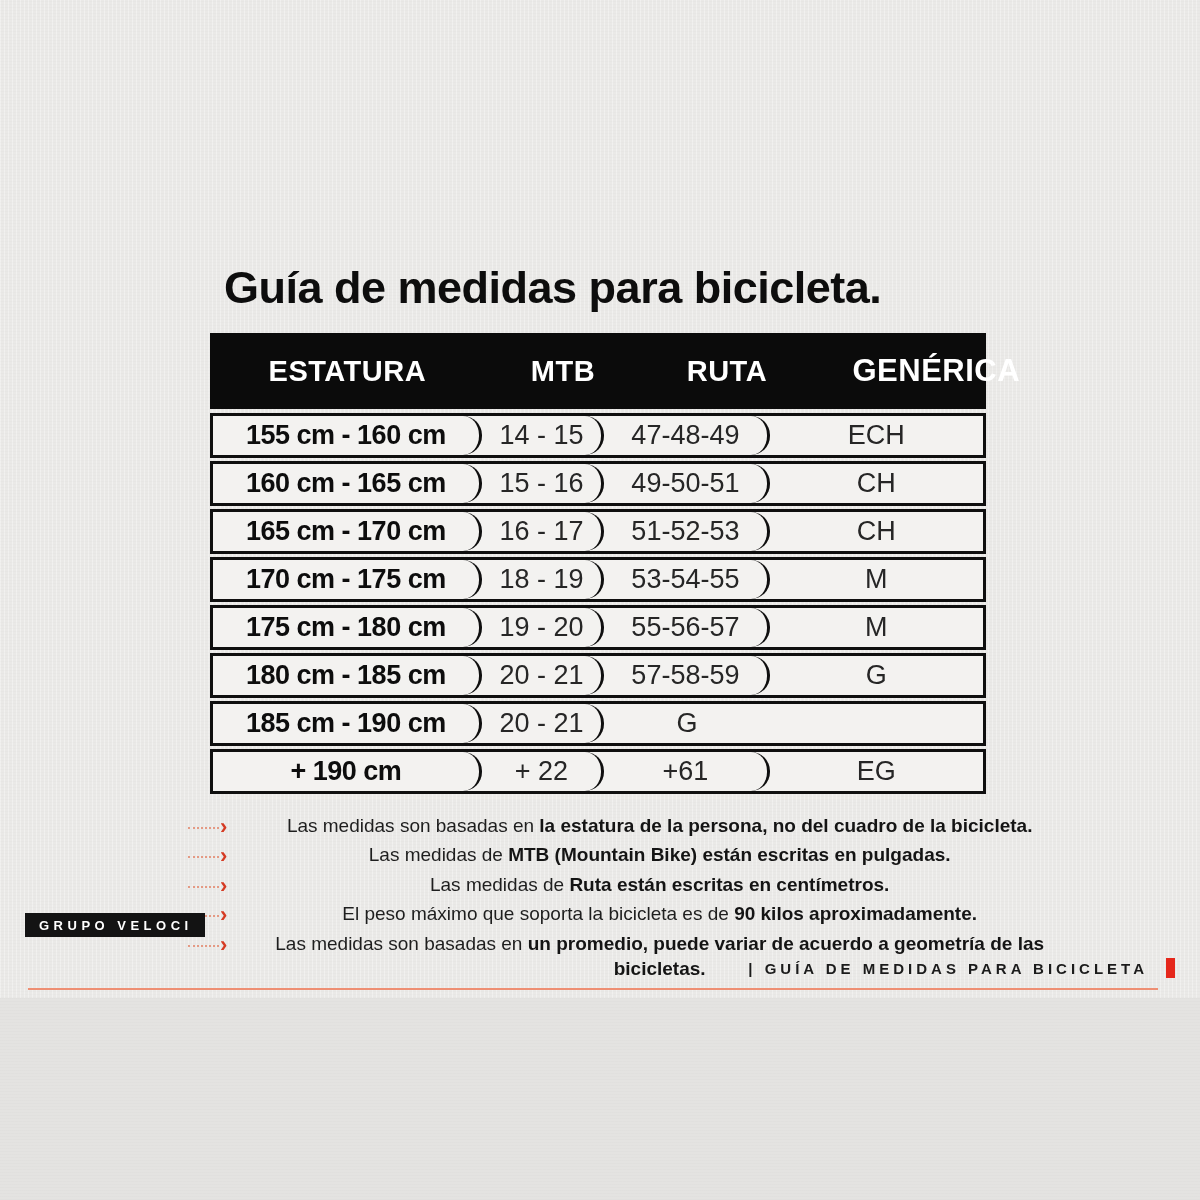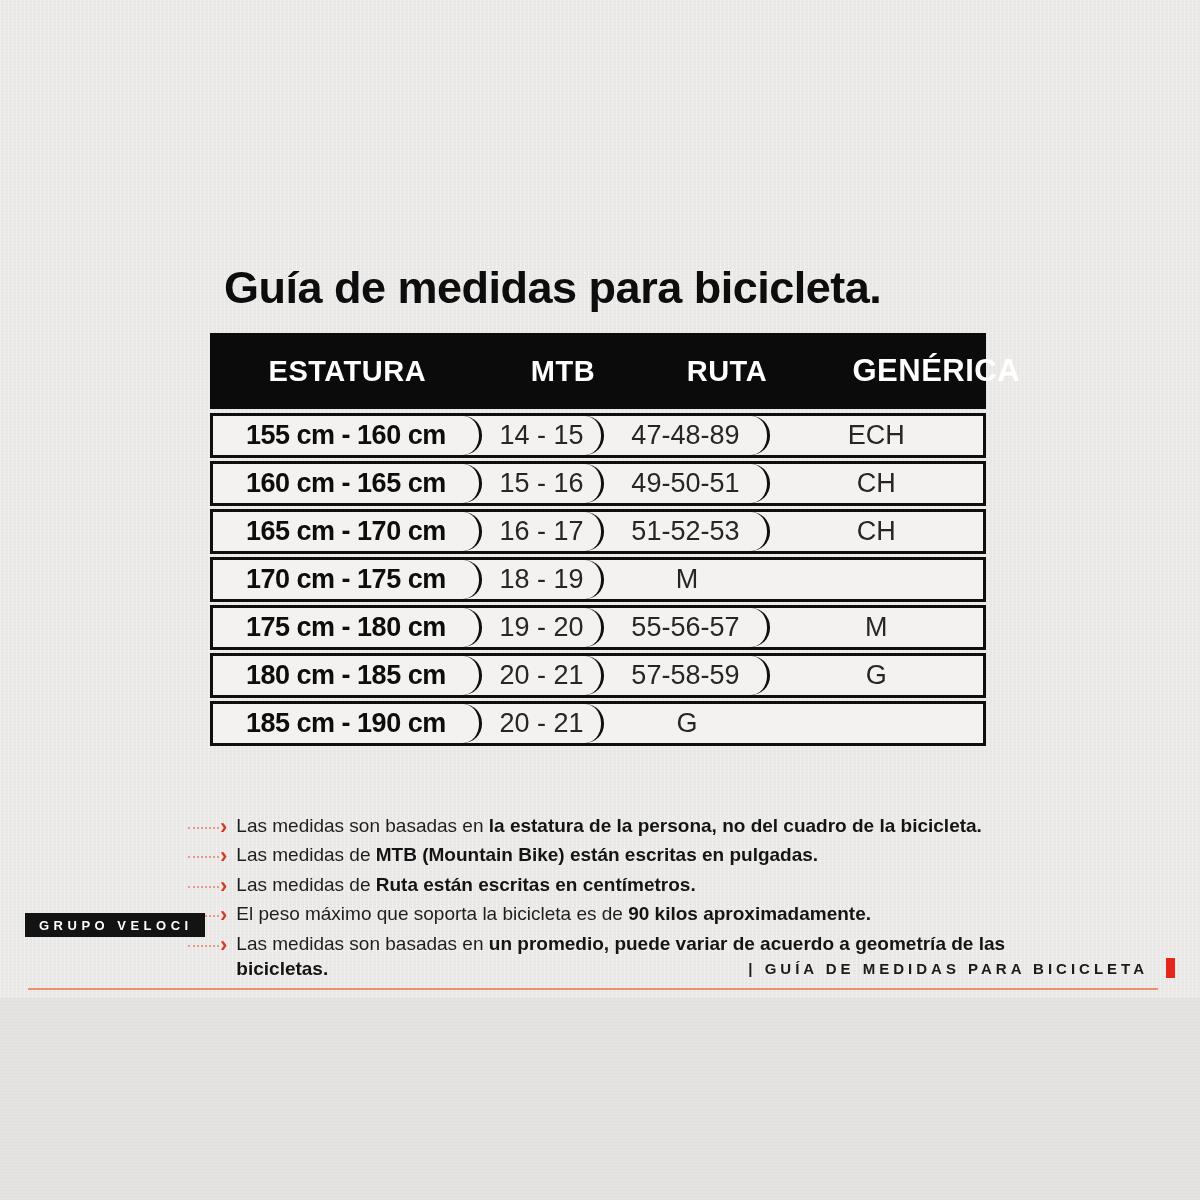--- a/index.html
+++ b/index.html
@@ -116,21 +116,21 @@
     border-top: 2px dotted #e49a84;
     margin-top: 2px;
   }
   .note .chev {
     color: #d53a23;
     font-size: 22px;
     font-weight: 700;
     line-height: 1;
     margin-left: 1px;
   }
-  .note p { flex: 1 1 auto; }
+  .note p { flex: 1 1 auto; text-align: center; }
   .note strong { font-weight: 700; color: #141414; }
 
   
   .brand-badge {
     position: absolute;
     left: 25px; top: 913px;
     background: #131313;
     color: #ffffff;
     font-size: 13px;
     font-weight: 600;
@@ -173,41 +173,42 @@
     <div class="thead grid-cols">
       <div class="th">ESTATURA</div>
       <div class="th">MTB</div>
       <div class="th">RUTA</div>
       <div class="th generica">GENÉRICA</div>
     </div>
 
     <div class="trow grid-cols">
       <div class="td est">155 cm - 160 cm</div>
       <div class="td">14 - 15</div>
-      <div class="td">47-48-89</div>
+      <div class="td">47-48-49</div>
       <div class="td">ECH</div>
     </div>
 
     <div class="trow grid-cols">
       <div class="td est">160 cm - 165 cm</div>
       <div class="td">15 - 16</div>
       <div class="td">49-50-51</div>
       <div class="td">CH</div>
     </div>
 
     <div class="trow grid-cols">
       <div class="td est">165 cm - 170 cm</div>
       <div class="td">16 - 17</div>
       <div class="td">51-52-53</div>
       <div class="td">CH</div>
     </div>
 
     <div class="trow grid-cols">
       <div class="td est">170 cm - 175 cm</div>
       <div class="td">18 - 19</div>
+      <div class="td">53-54-55</div>
       <div class="td">M</div>
     </div>
 
     <div class="trow grid-cols">
       <div class="td est">175 cm - 180 cm</div>
       <div class="td">19 - 20</div>
       <div class="td">55-56-57</div>
       <div class="td">M</div>
     </div>
 
@@ -217,20 +218,26 @@
       <div class="td">57-58-59</div>
       <div class="td">G</div>
     </div>
 
     <div class="trow grid-cols">
       <div class="td est">185 cm - 190 cm</div>
       <div class="td">20 - 21</div>
       <div class="td">G</div>
     </div>
 
+    <div class="trow grid-cols">
+      <div class="td est">+ 190 cm</div>
+      <div class="td">+ 22</div>
+      <div class="td">+61</div>
+      <div class="td">EG</div>
+    </div>
 
   </div>
 
   <ul class="notes">
     <li class="note">
       <span class="marker">
           <span class="dots"></span>
           <span class="chev">›</span>
         </span>
       <p><span>Las medidas son basadas en </span><strong>la estatura de la persona, no del cuadro de la bicicleta.</strong></p>

